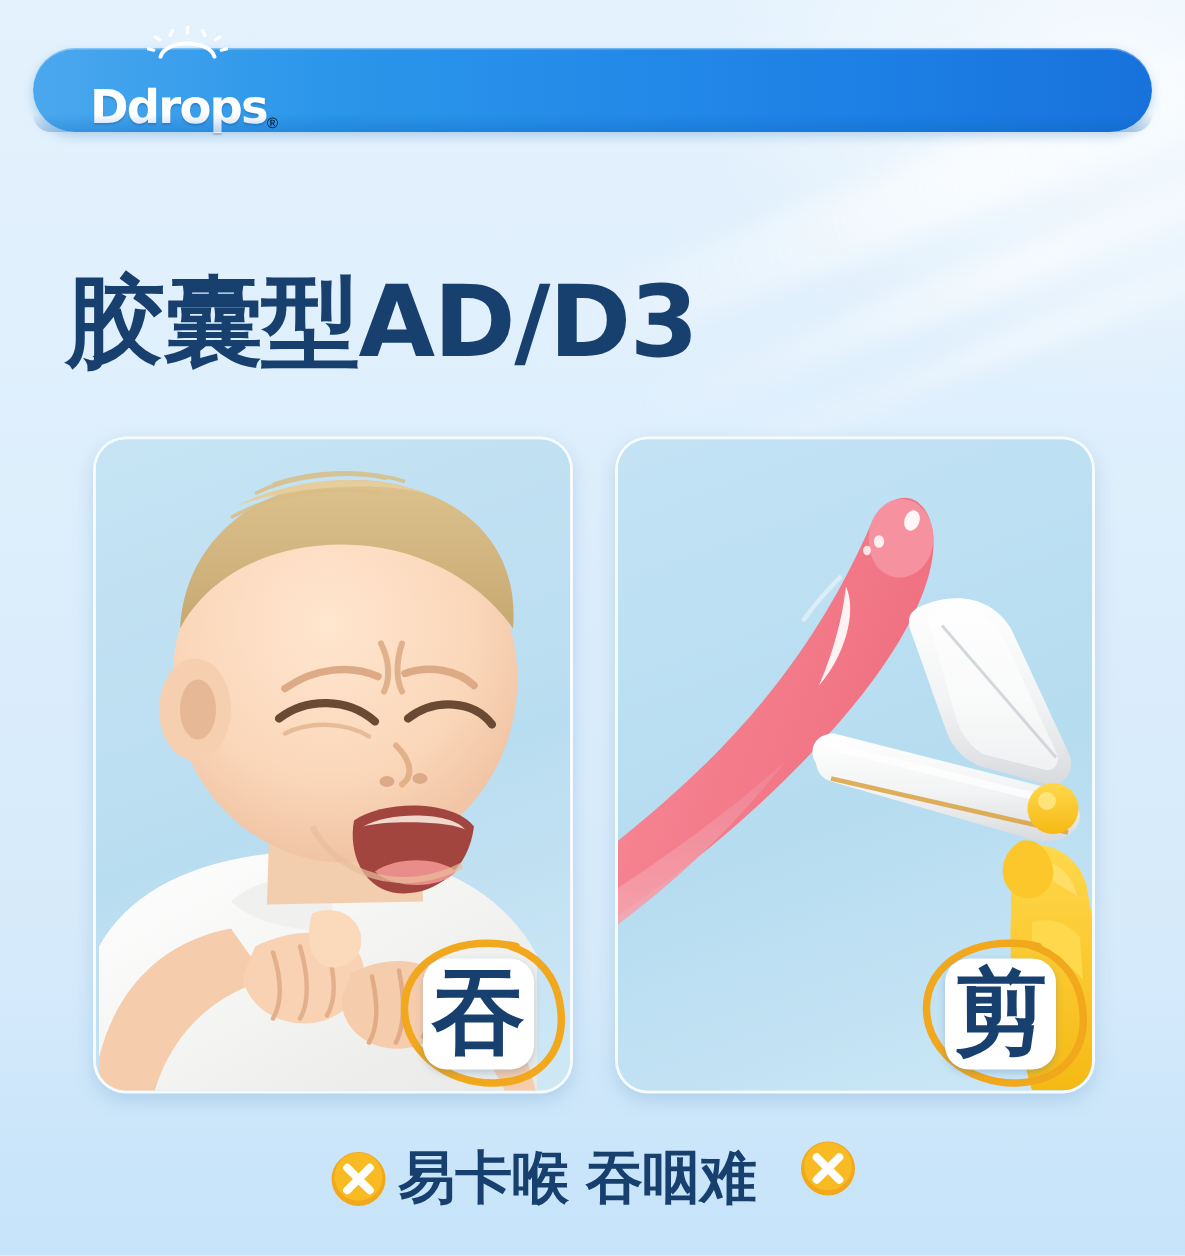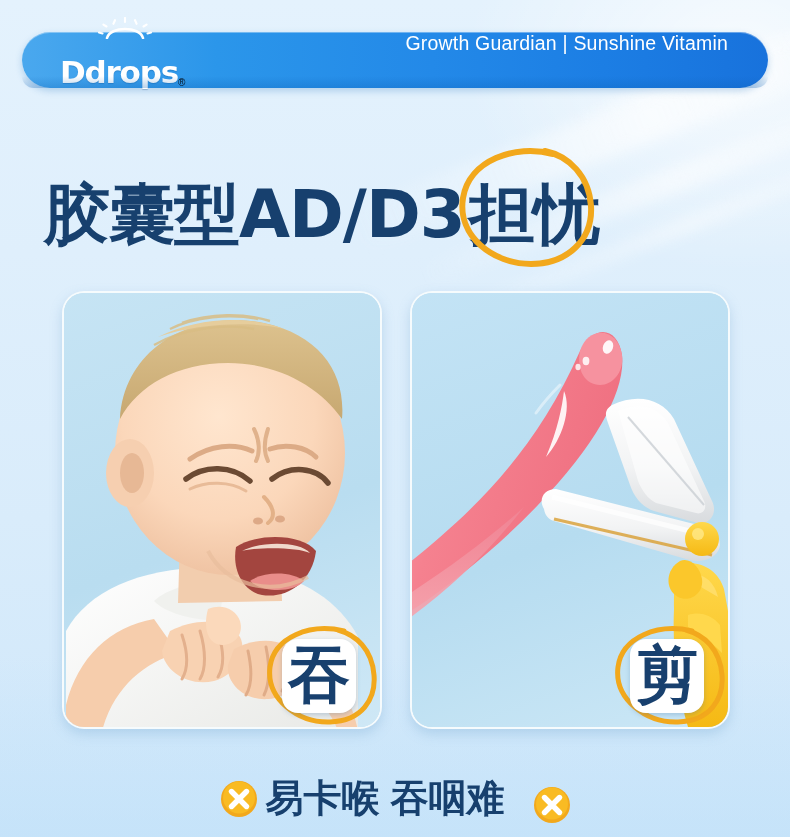--- a/index.html
+++ b/index.html
@@ -109,21 +109,21 @@
   .badge .chip .ch{
     font-family:"DejaVu Sans","Liberation Sans",sans-serif;
     font-size:62px;font-weight:bold;color:#18406e;line-height:1;
     transform:translateY(-1px);
   }
   .badge-ring{position:absolute;left:-14px;top:-10px;width:118px;height:104px;pointer-events:none;}
 
   
   #captions{
     position:absolute;left:0;right:0;top:760px;height:64px;
-    display:flex;align-items:flex-end;justify-content:center;gap:28px;
+    display:flex;align-items:flex-start;justify-content:center;gap:28px;
   }
   .cap{display:flex;align-items:center;gap:8px;}
   .xmark{width:38px;height:38px;flex:0 0 38px;}
   .cap-txt{
     font-family:"DejaVu Sans","Liberation Sans",sans-serif;
     font-size:38px;font-weight:bold;color:#17406e;letter-spacing:0px;white-space:nowrap;
   }
   .cap-txt .sp{display:inline-block;width:11px;}
 </style>
 </head>
@@ -147,32 +147,25 @@
           <line x1="37" y1="3.2" x2="38.6" y2="6.8"></line>
           <line x1="8.5" y1="9.5" x2="5.4" y2="7.6"></line>
           <line x1="45.5" y1="9.5" x2="48.6" y2="7.6"></line>
           <line x1="4.5" y1="16.5" x2="1" y2="15.6"></line>
           <line x1="49.5" y1="16.5" x2="53" y2="15.6"></line>
         </g>
       </svg>
       <span class="logo-text">Ddrops</span>
         <span class="logo-tm">®</span>
     </div>
-    <div class="header-tag">Growth Guardian | Sunshine Vitamin</div>
   </div>
 
   <div id="title-row">
     <div class="title-txt">
       <span>胶囊型AD/D3</span>
-      <span class="title-circled">
-        <svg class="title-ring" viewBox="0 0 150 132">
-          <path d="M104 14 C66 4, 20 20, 14 58 C8 96, 44 124, 82 124 C118 124, 144 100, 142 66 C140 36, 120 16, 96 11" fill="none" stroke="#f2a81c" stroke-width="6" stroke-linecap="round"></path>
-        </svg>
-        <span>担忧</span>
-      </span>
     </div>
   </div>
 
   <div id="cards">
 
     <div class="card">
       <div class="scene">
         <div class="bg-left"></div>
         <svg class="baby" viewBox="0 0 330 430">
           <defs>

